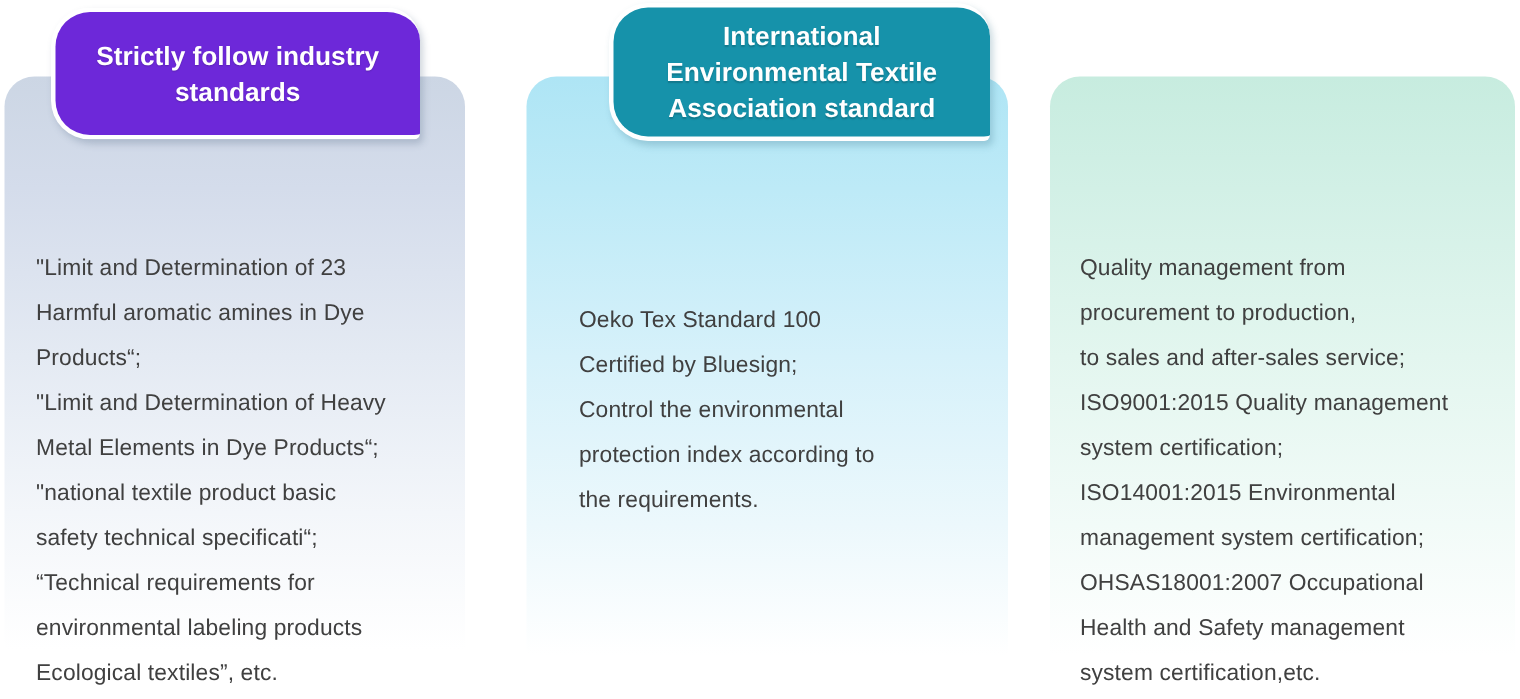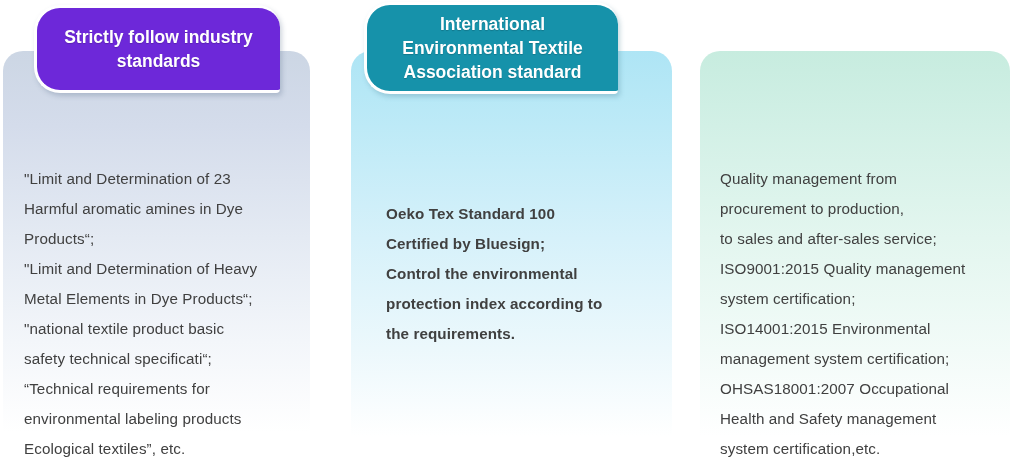--- a/index.html
+++ b/index.html
@@ -37,21 +37,21 @@
     height: 100%;
     border-radius: 20px 20px 0 0;
   }
 
   
   #card-1 { left: 3px; width: 307px; }
   #card-1 .card-body {
     background: linear-gradient(to bottom, #ccd6e4 0%, #d4dceb 18%, #e4eaf3 45%, #f3f6fa 70%, #ffffff 92%);
   }
   
-  #card-2 { left: 351px; width: 321px; font-weight: bold; }
+  #card-2 { left: 351px; width: 321px; }
   #card-2 .card-body {
     background: linear-gradient(to bottom, #aee5f5 0%, #bdeaf7 18%, #d6f1fa 45%, #ecf8fc 72%, #ffffff 93%);
   }
   
   #card-3 { left: 700px; width: 310px; }
   #card-3 .card-body {
     background: linear-gradient(to bottom, #c7ecdf 0%, #d2f0e6 18%, #e3f6ef 45%, #f2fbf8 72%, #ffffff 93%);
   }
 
   
@@ -76,21 +76,21 @@
   #header-1 {
     left: 34px;
     top: 5px;
     width: 246px;
     height: 88px;
     background: #6d28d9;
     border-radius: 26px 22px 4px 26px;
     box-shadow: 2px 3px 5px rgba(80,100,130,0.28);
   }
   #header-2 {
-    left: 364px;
+    left: 406px;
     top: 2px;
     width: 254px;
     height: 92px;
     background: #1692aa;
     border-radius: 26px 22px 4px 26px;
     box-shadow: 2px 3px 5px rgba(60,120,140,0.28);
   }
   #header-3 {
     left: 733px;
     top: 2px;

